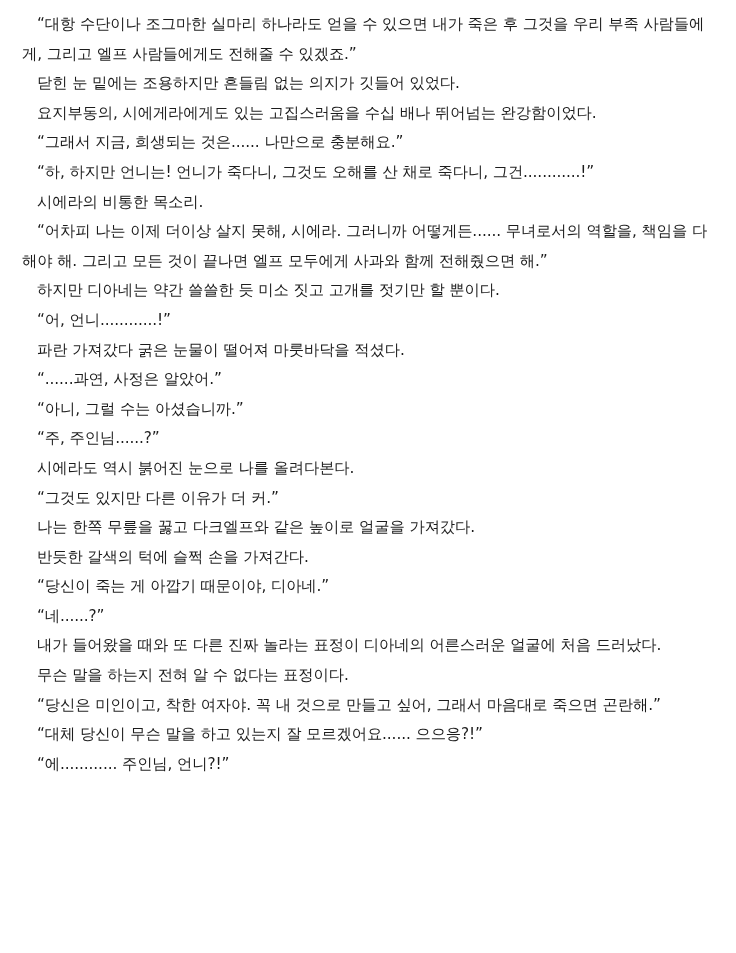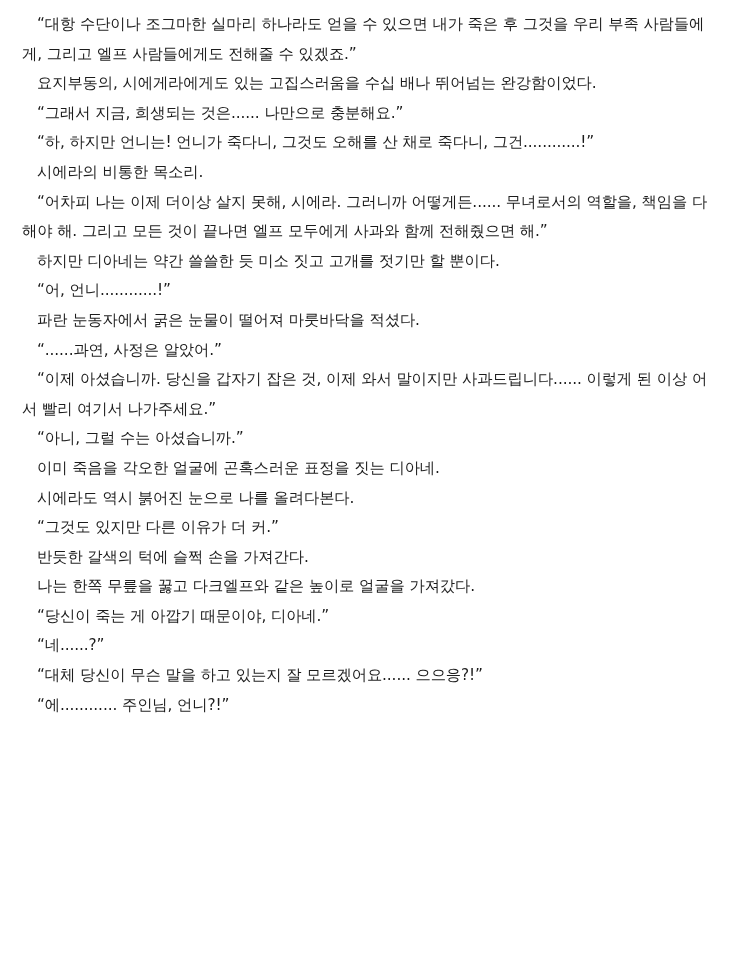--- a/index.html
+++ b/index.html
@@ -34,34 +34,37 @@
   .indent {
     text-indent: 15px;
   }
 </style>
 </head>
 <body>
 
 <div id="page">
   <div>
       <p class="para indent">“대항 수단이나 조그마한 실마리 하나라도 얻을 수 있으면 내가 죽은 후 그것을 우리 부족 사람들에게, 그리고 엘프 사람들에게도 전해줄 수 있겠죠.”</p>
+      <p class="para indent">닫힌 눈 밑에는 조용하지만 흔들림 없는 의지가 깃들어 있었다.</p>
       <p class="para indent">요지부동의, 시에게라에게도 있는 고집스러움을 수십 배나 뛰어넘는 완강함이었다.</p>
       <p class="para indent">“그래서 지금, 희생되는 것은...... 나만으로 충분해요.”</p>
       <p class="para indent">“하, 하지만 언니는! 언니가 죽다니, 그것도 오해를 산 채로 죽다니, 그건............!”</p>
       <p class="para indent">시에라의 비통한 목소리.</p>
       <p class="para indent">“어차피 나는 이제 더이상 살지 못해, 시에라. 그러니까 어떻게든...... 무녀로서의 역할을, 책임을 다해야 해. 그리고 모든 것이 끝나면 엘프 모두에게 사과와 함께 전해줬으면 해.”</p>
       <p class="para indent">하지만 디아네는 약간 쓸쓸한 듯 미소 짓고 고개를 젓기만 할 뿐이다.</p>
       <p class="para indent">“어, 언니............!”</p>
-      <p class="para indent">파란 눈동자에서 굵은 눈물이 떨어져 마룻바닥을 적셨다.</p>
+      <p class="para indent">파란 가져갔다 굵은 눈물이 떨어져 마룻바닥을 적셨다.</p>
       <p class="para indent">“......과연, 사정은 알았어.”</p>
-      <p class="para indent">“이제 아셨습니까. 당신을 갑자기 잡은 것, 이제 와서 말이지만 사과드립니다...... 이렇게 된 이상 어서 빨리 여기서 나가주세요.”</p>
       <p class="para indent">“아니, 그럴 수는 아셨습니까.”</p>
-      <p class="para indent">이미 죽음을 각오한 얼굴에 곤혹스러운 표정을 짓는 디아네.</p>
+      <p class="para indent">“주, 주인님......?”</p>
       <p class="para indent">시에라도 역시 붉어진 눈으로 나를 올려다본다.</p>
       <p class="para indent">“그것도 있지만 다른 이유가 더 커.”</p>
+      <p class="para indent">나는 한쪽 무릎을 꿇고 다크엘프와 같은 높이로 얼굴을 가져갔다.</p>
       <p class="para indent">반듯한 갈색의 턱에 슬쩍 손을 가져간다.</p>
-      <p class="para indent">나는 한쪽 무릎을 꿇고 다크엘프와 같은 높이로 얼굴을 가져갔다.</p>
       <p class="para indent">“당신이 죽는 게 아깝기 때문이야, 디아네.”</p>
       <p class="para indent">“네......?”</p>
+      <p class="para indent">내가 들어왔을 때와 또 다른 진짜 놀라는 표정이 디아네의 어른스러운 얼굴에 처음 드러났다.</p>
+      <p class="para indent">무슨 말을 하는지 전혀 알 수 없다는 표정이다.</p>
+      <p class="para indent">“당신은 미인이고, 착한 여자야. 꼭 내 것으로 만들고 싶어, 그래서 마음대로 죽으면 곤란해.”</p>
       <p class="para indent">“대체 당신이 무슨 말을 하고 있는지 잘 모르겠어요...... 으으응?!”</p>
       <p class="para indent">“에............ 주인님, 언니?!”</p>
     </div>
 </div>
 
 </body></html>

